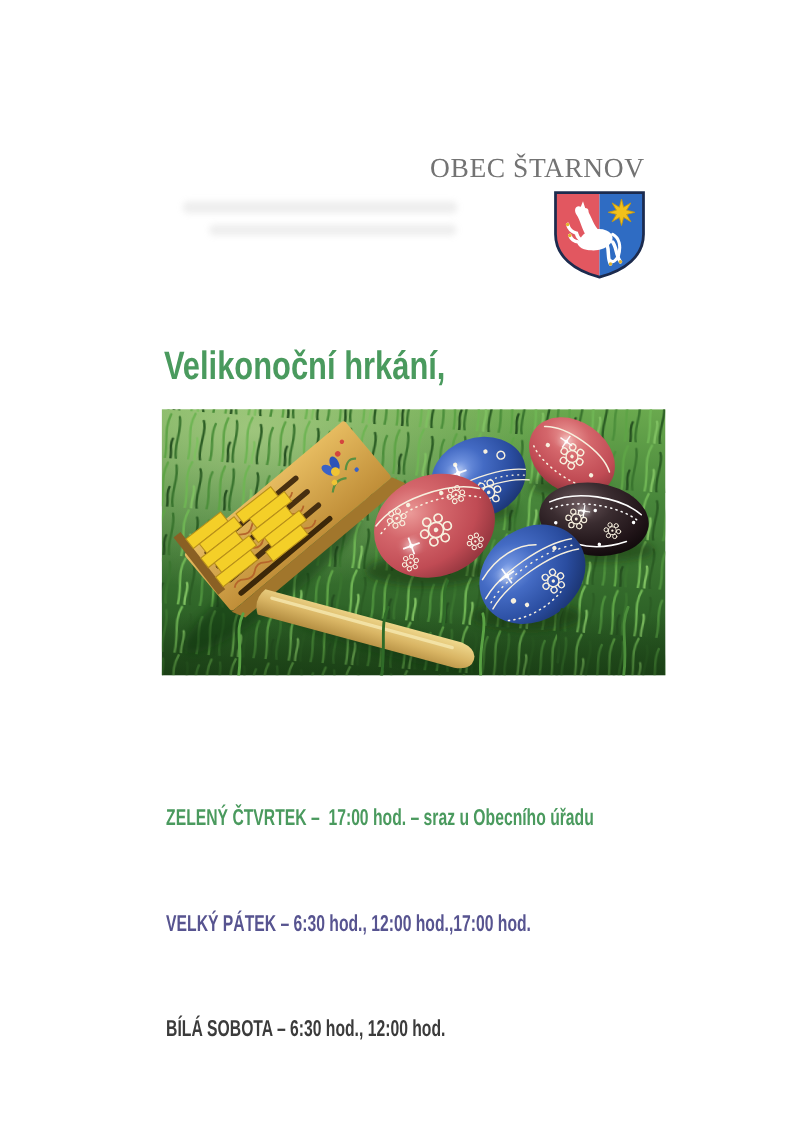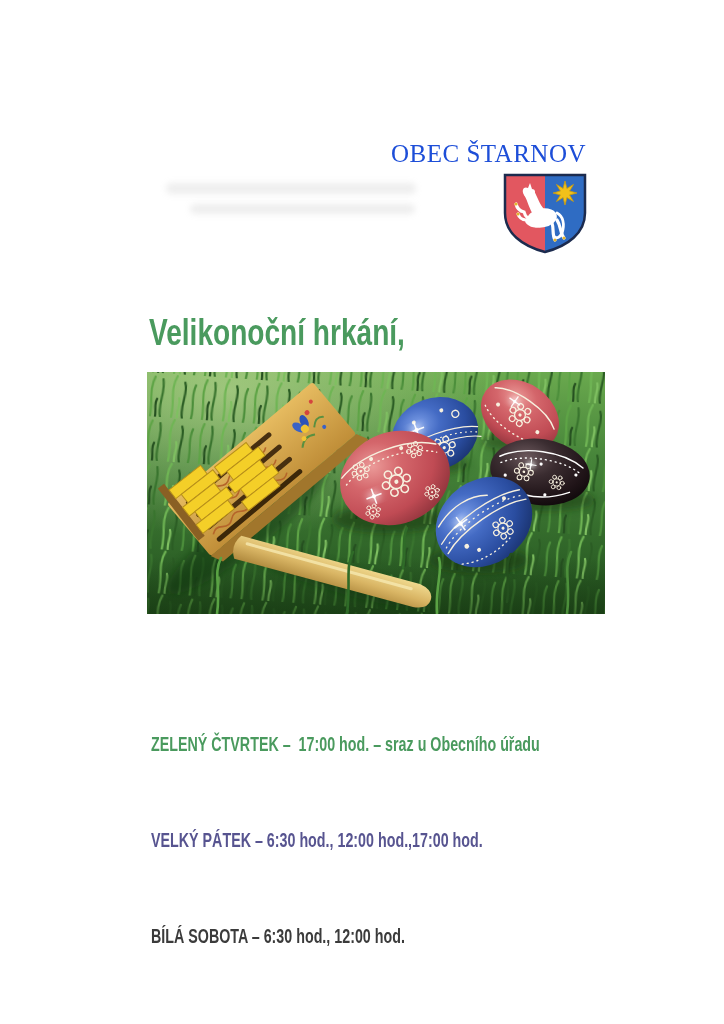--- a/index.html
+++ b/index.html
@@ -4,21 +4,21 @@
 <style>
   html,body{margin:0;padding:0;background:#ffffff;}
   .page{
     position:relative;width:724px;height:1024px;background:#ffffff;
     overflow:hidden;font-family:"Liberation Sans",sans-serif;
   }
   
   .org-title{
     position:absolute;left:391px;top:140px;
     font-family:"Liberation Serif",serif;font-size:25px;font-weight:400;
-    letter-spacing:0.5px;color:#1d4ed8;white-space:pre;
+    letter-spacing:0.5px;color:#737373;white-space:pre;
   }
   .coa{position:absolute;left:500px;top:171px;width:90px;height:85px;}
   
   .ghost{position:absolute;border-radius:6px;background:rgba(150,150,150,0.16);filter:blur(3px);}
   .ghost.g1{left:166px;top:183px;width:250px;height:11px;}
   .ghost.g2{left:190px;top:204px;width:225px;height:10px;}
   
   .main-title{
     position:absolute;left:149px;top:230px;
     font-size:36px;line-height:41px;font-weight:700;color:#4a9a5e;

